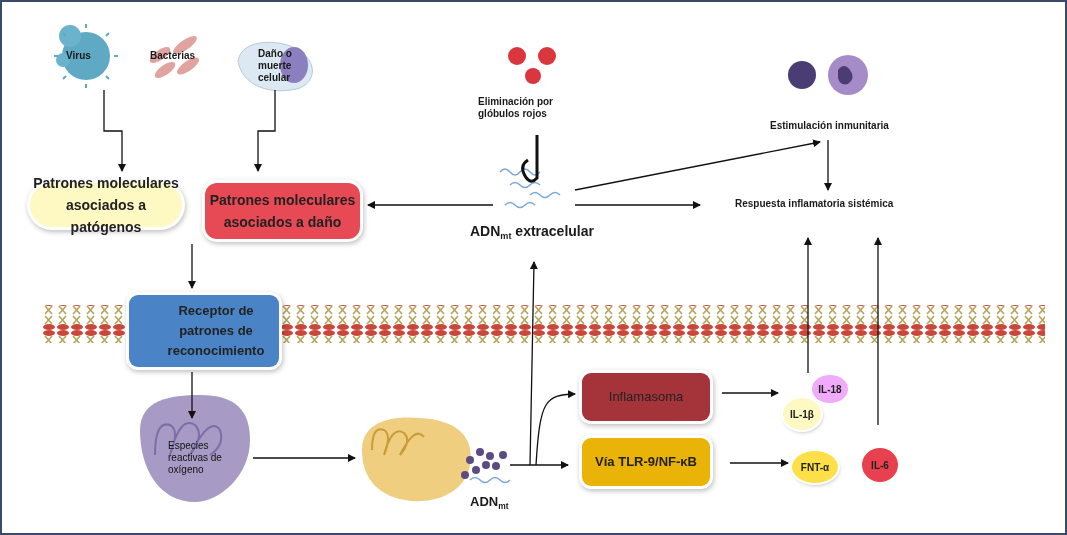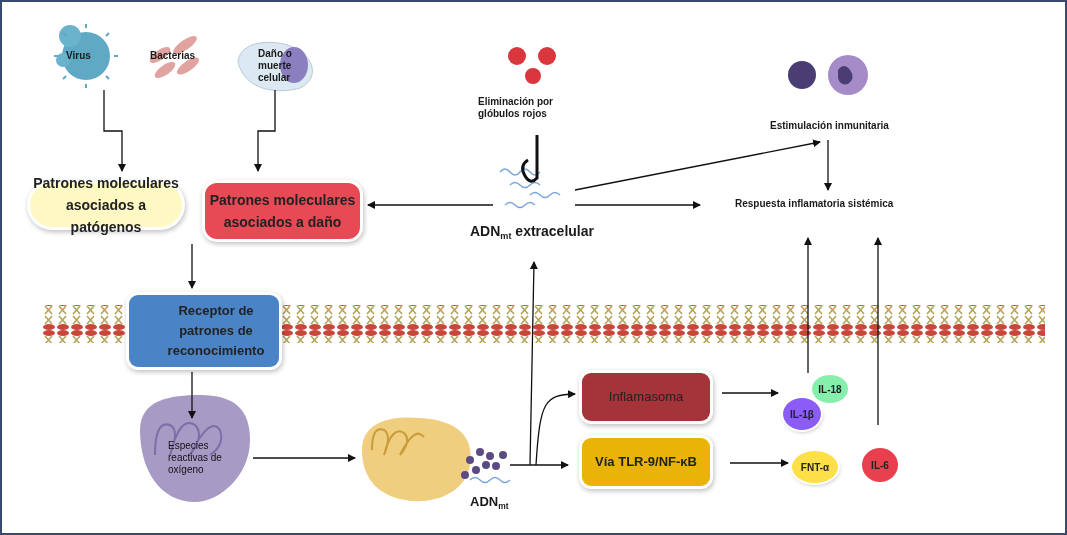--- a/index.html
+++ b/index.html
@@ -129,16 +129,16 @@
 <div class="box" style="left:582px;top:373px;width:128px;height:48px;background:#a5343a;font-weight:normal;font-size:13px;">Inflamasoma</div>
 <div class="box" style="left:582px;top:438px;width:128px;height:48px;background:#eab308;font-weight:bold;font-size:13px;">Vía TLR-9/NF-κB</div>
 
 <div class="lbl" style="left:478px;top:96px;width:110px;">Eliminación por glóbulos rojos</div>
 <div class="lbl" style="left:470px;top:222px;width:130px;font-size:14px;line-height:18px;"><span>ADN</span><sub>mt</sub><span> extracelular</span></div>
 <div class="lbl" style="left:470px;top:492px;width:60px;font-size:13px;line-height:20px;"><span>ADN</span><sub>mt</sub></div>
 <div class="lbl" style="left:168px;top:440px;width:60px;font-weight:normal;font-family:'Liberation Sans',sans-serif;color:#111;">Especies reactivas de oxígeno</div>
 <div class="lbl" style="left:770px;top:120px;width:130px;">Estimulación inmunitaria</div>
 <div class="lbl" style="left:735px;top:198px;width:185px;">Respuesta inflamatoria sistémica</div>
 
-<div class="circle" style="left:812px;top:375px;width:36px;height:28px;background:#86efac;">IL-18</div>
-<div class="circle" style="left:783px;top:398px;width:38px;height:32px;background:#8b5cf6;box-shadow:0 0 0 2px #fff,1px 2px 4px rgba(0,0,0,0.3);">IL-1β</div>
+<div class="circle" style="left:812px;top:375px;width:36px;height:28px;background:#f0abfc;">IL-18</div>
+<div class="circle" style="left:783px;top:398px;width:38px;height:32px;background:#fef9c3;box-shadow:0 0 0 2px #fff,1px 2px 4px rgba(0,0,0,0.3);">IL-1β</div>
 <div class="circle" style="left:792px;top:451px;width:46px;height:32px;background:#fde047;box-shadow:0 0 0 2px #fff,1px 2px 4px rgba(0,0,0,0.3);">FNT-α</div>
 <div class="circle" style="left:862px;top:448px;width:36px;height:34px;background:#e8404f;">IL-6</div>
 
 </body></html>

